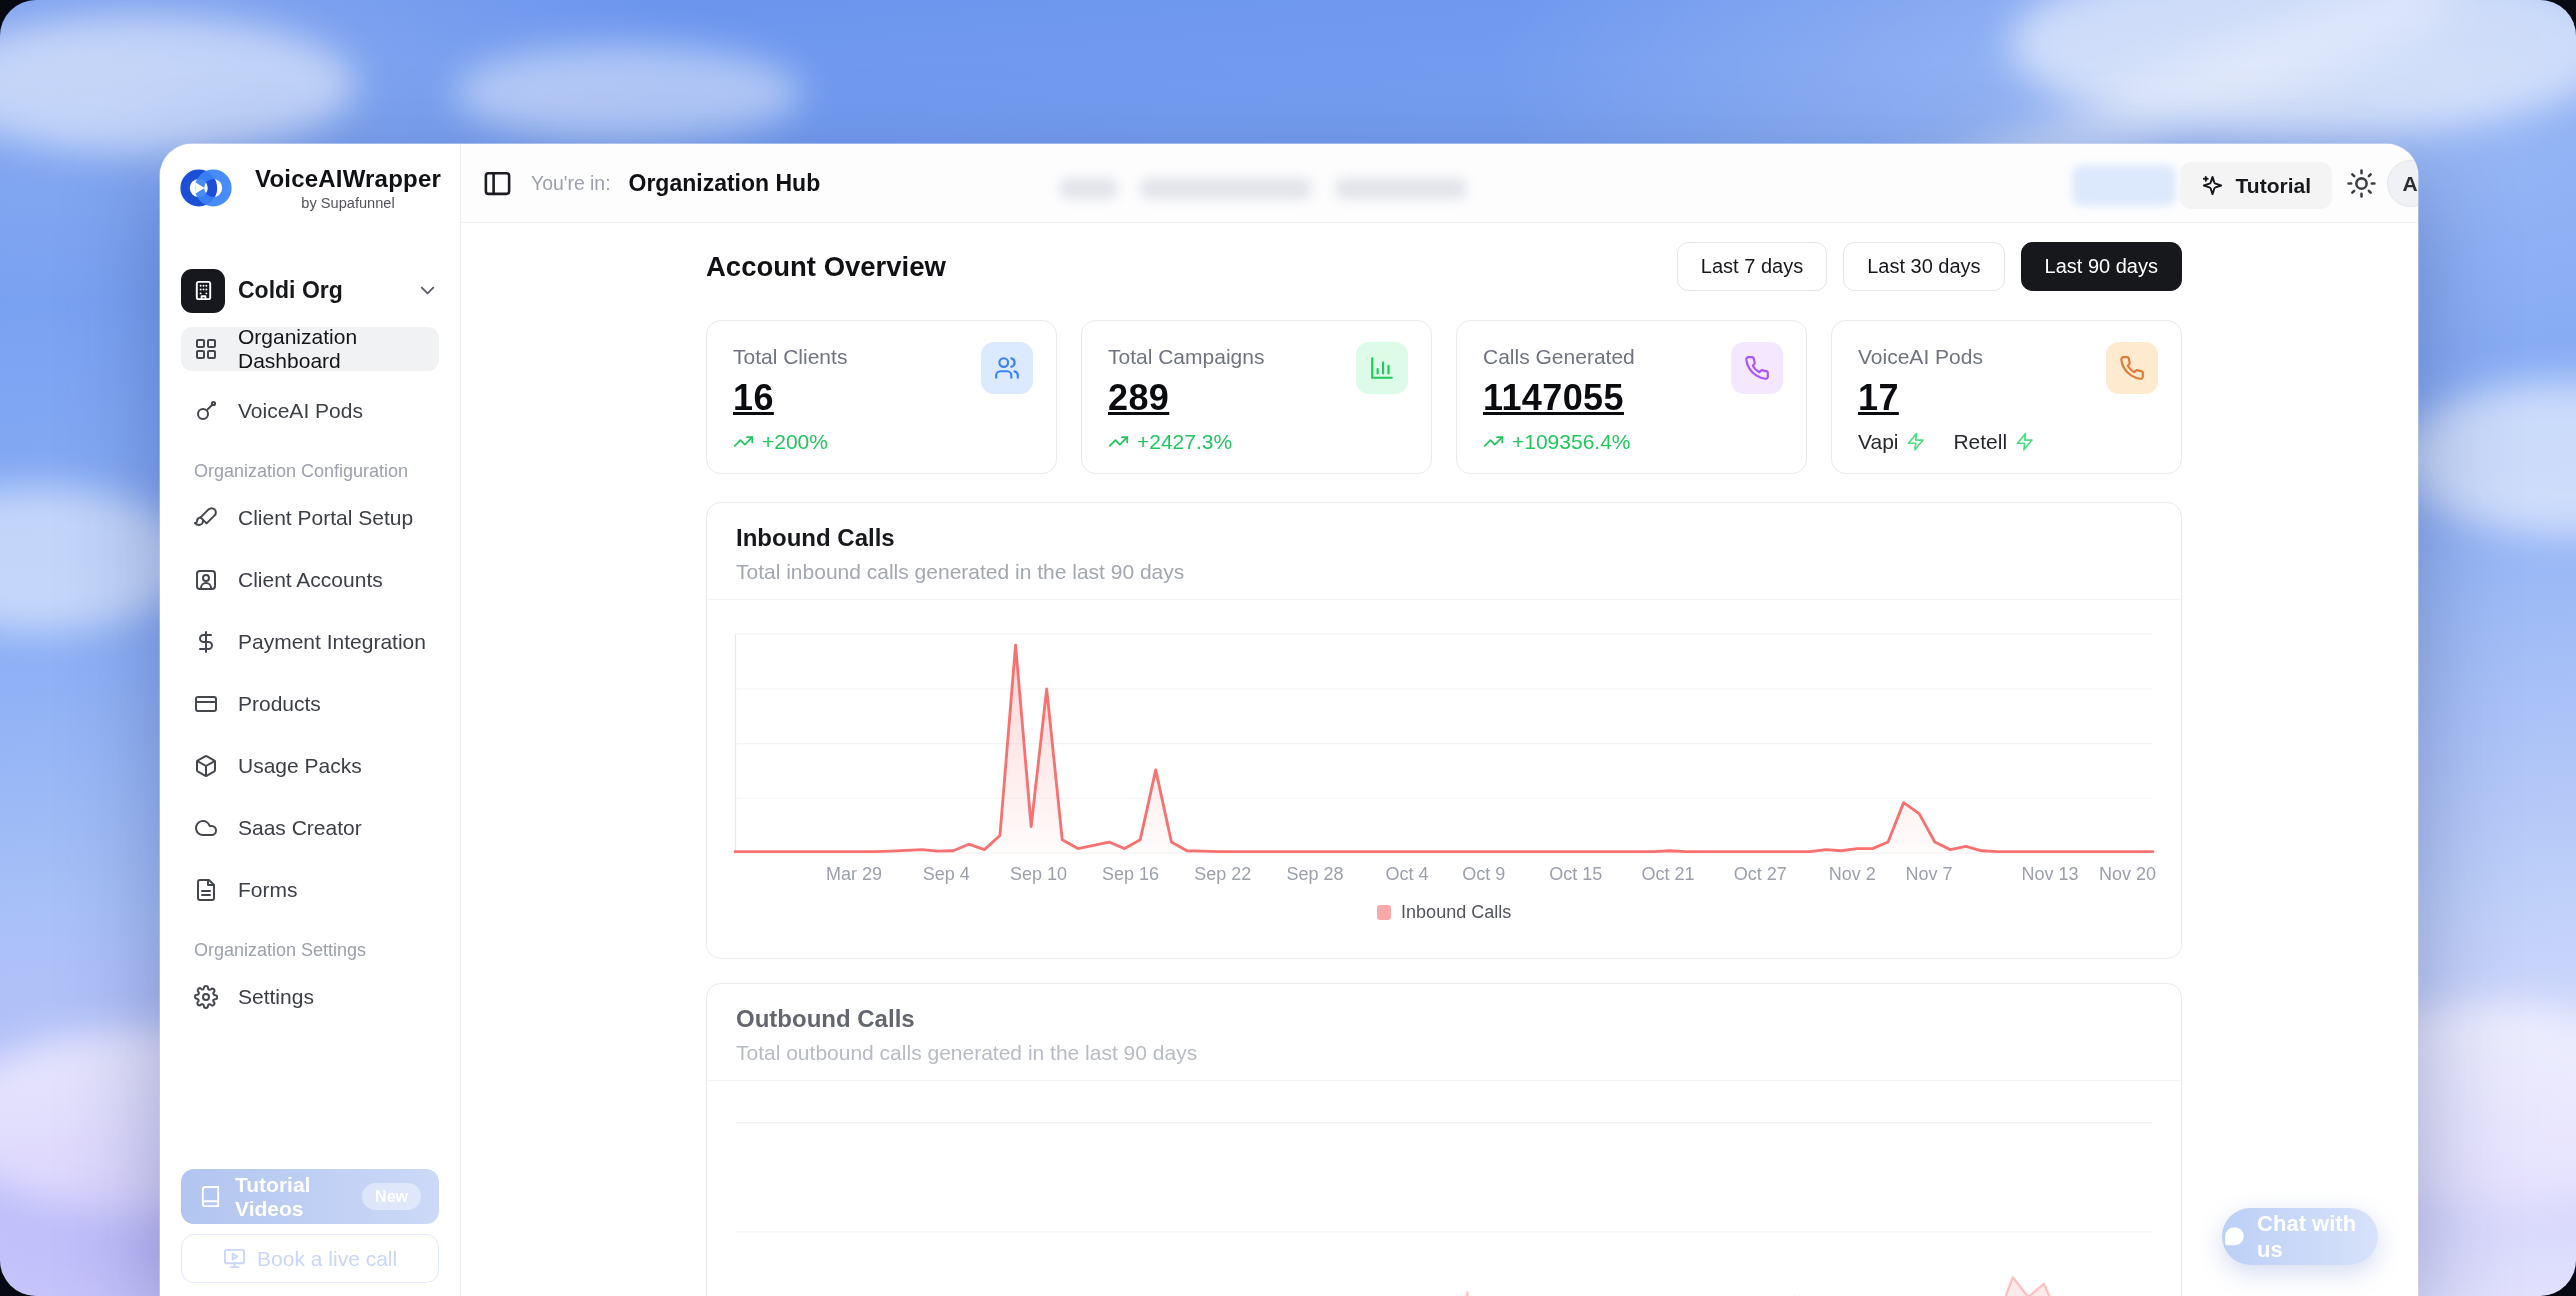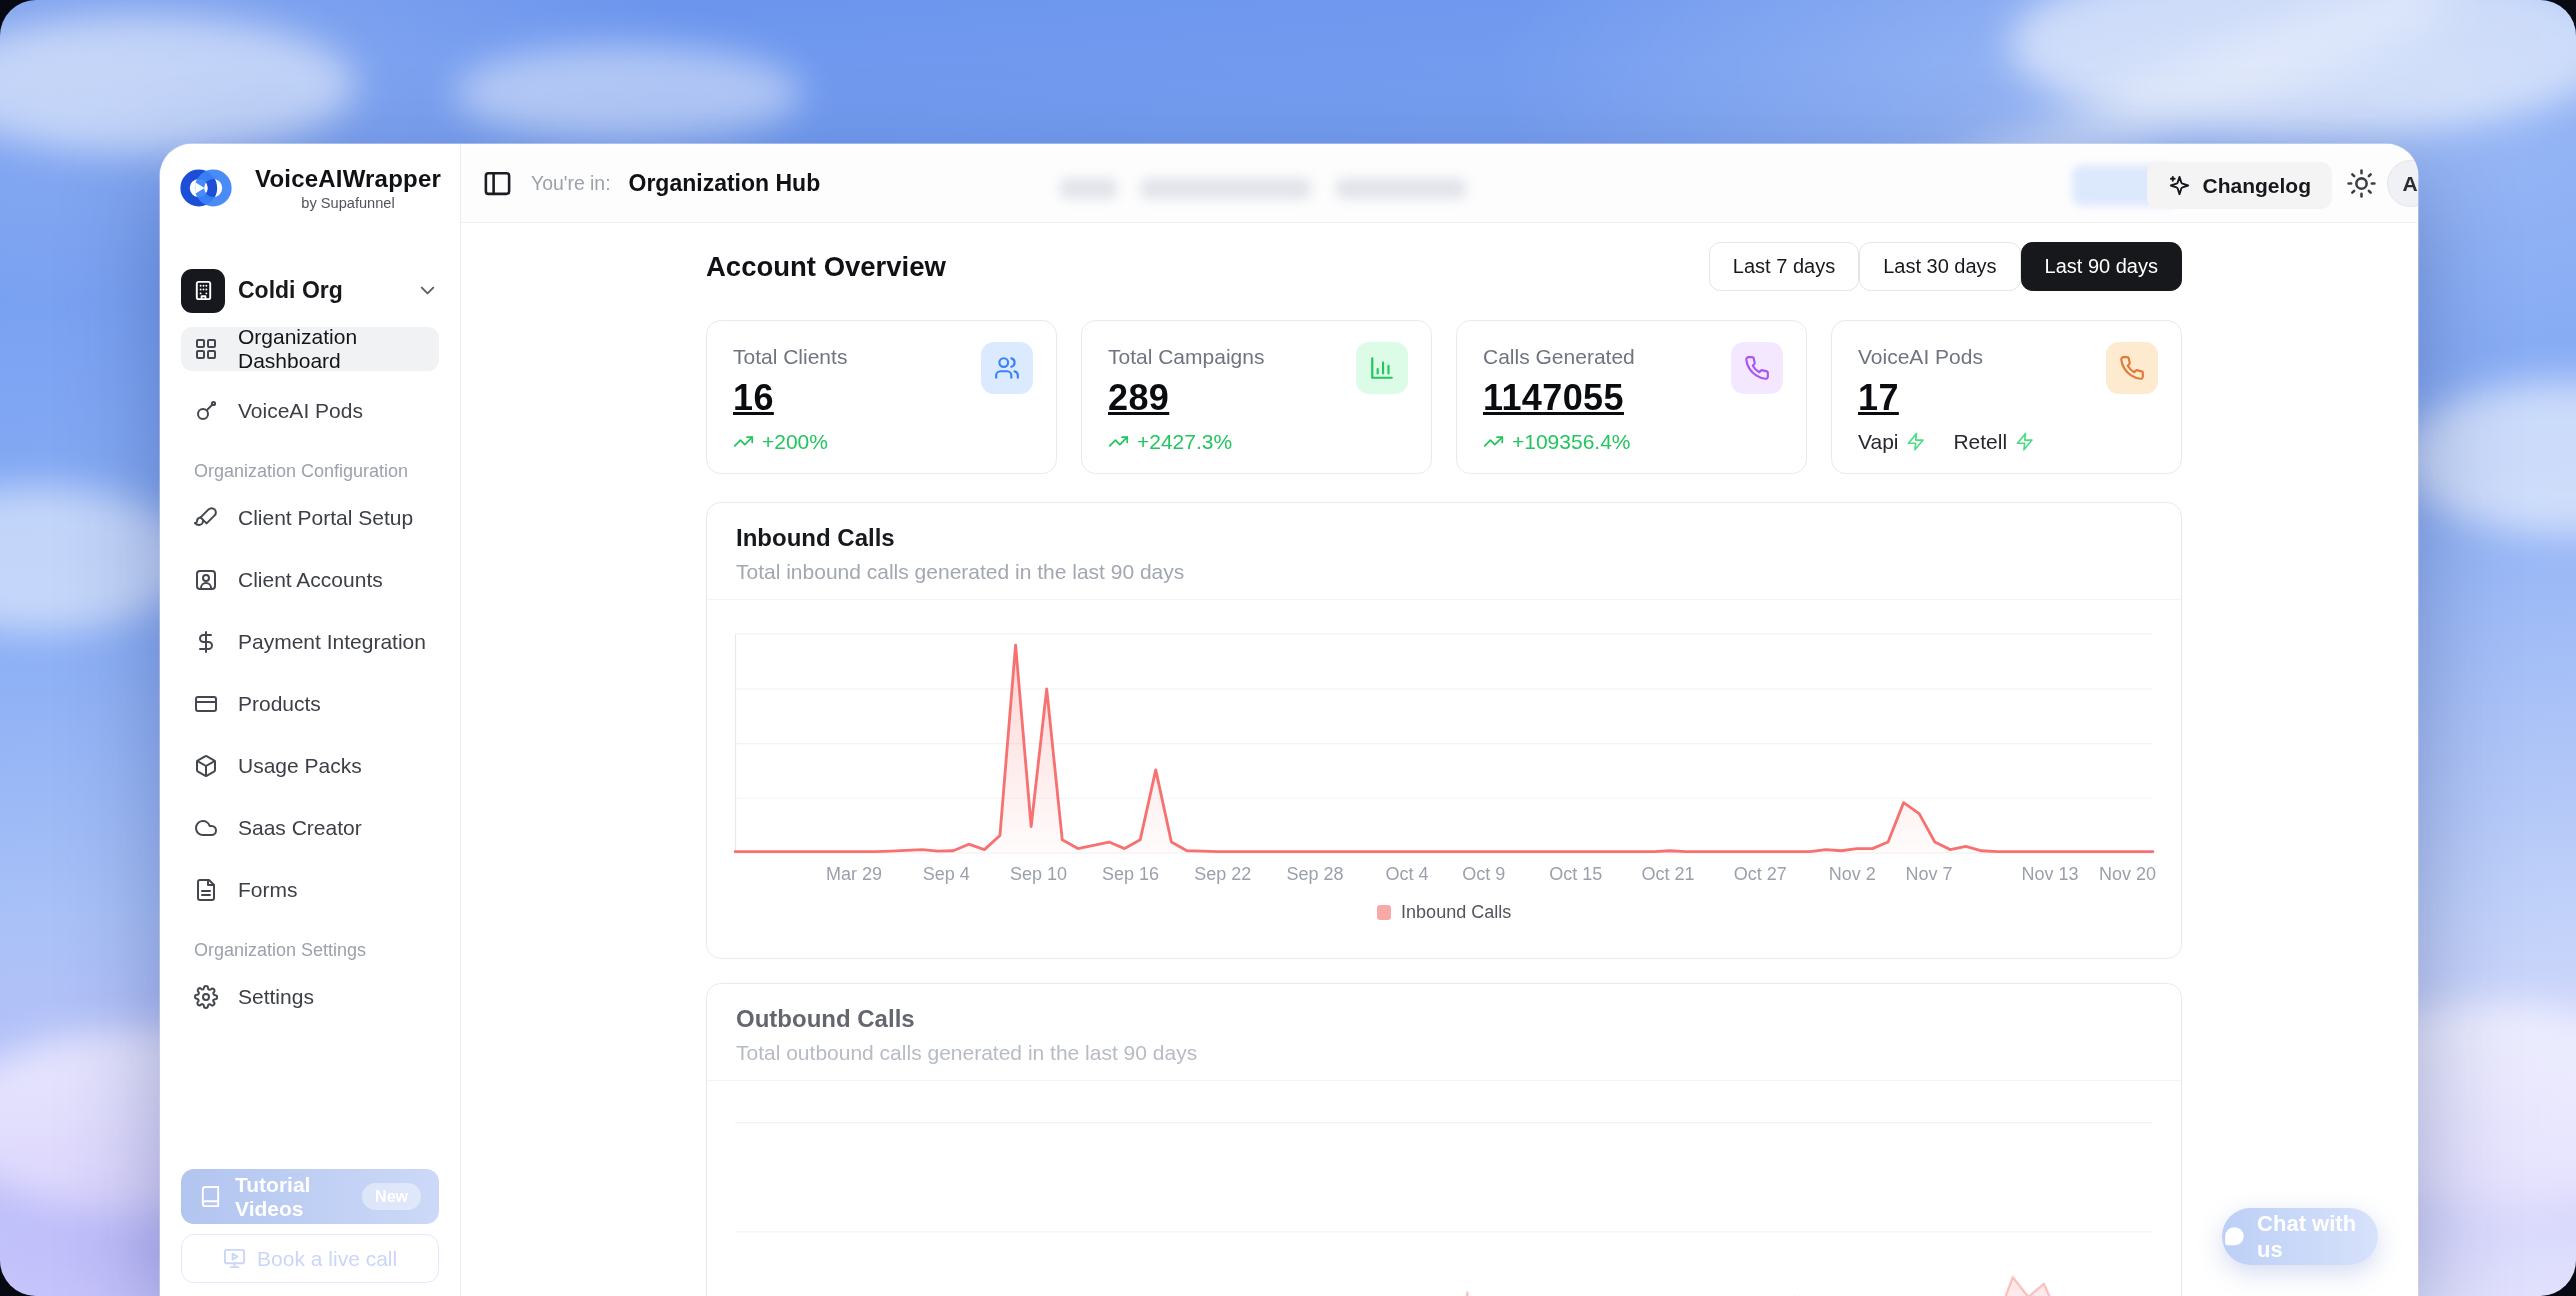--- a/index.html
+++ b/index.html
@@ -66,21 +66,21 @@
     display:flex; align-items:center; gap:11.3px; font-size:21px; font-weight:600; color:#17181c; cursor:pointer; }
   .theme-btn { position:absolute; right:42px; top:24px; color:#3c3f45; cursor:pointer; }
   .avatar { position:absolute; right:-14.6px; top:16px; width:47px; height:47px; border-radius:50%; background:#f0f1f4;
     border:0.8px solid #e3e4e8; display:flex; align-items:center; justify-content:center;
     font-size:21px; font-weight:600; color:#2b2d33; cursor:pointer; }
 
   
   .main { position:absolute; left:301px; top:79px; width:1958px; height:1073px; background:#fff; }
   .content { position:absolute; left:245px; top:0; width:1476px; }
   .page-title { position:absolute; left:0; top:27.5px; font-size:27.5px; font-weight:bold; color:#101114; }
-  .range-group { position:absolute; right:0; top:19.4px; display:flex; gap:0;padding-left:24px; }
+  .range-group { position:absolute; right:0; top:19.4px; display:flex; gap:16px;padding-left:24px; }
   .range-btn { height:49px; padding:0 23px; border:0.8px solid #e4e4e7; border-radius:11.3px; background:#fff;
     font-size:20px; font-weight:500; color:#17181c; display:flex; align-items:center; cursor:pointer; }
   .range-btn.active { background:#17181c; border-color:#17181c; color:#fff; }
 
   .cards { position:absolute; left:0; top:97px; width:1476px; display:flex; gap:24px; }
   .card { flex:1; height:154px; border:0.8px solid #e9eaee; border-radius:14.6px; background:#fff; position:relative; padding:24px 26px; }
   .card-label { font-size:21px; color:#6f7480; }
   .card-value { font-size:36px; font-weight:bold; color:#0b0c0f; margin-top:8px; letter-spacing:0.4px;text-decoration:underline; }
   .card-icon { position:absolute; right:23px; top:21px; width:52px; height:52px; border-radius:13px;
     display:flex; align-items:center; justify-content:center; }
@@ -278,21 +278,21 @@
       </div>
       <div class="ghost-word" style="left:599px;width:57px;"></div>
       <div class="ghost-word" style="left:680px;width:170px;"></div>
       <div class="ghost-word" style="left:875px;width:130px;"></div>
       <div class="ghost-pill"></div>
       <div class="changelog-btn">
         <svg width="23" height="23" viewBox="0 0 24 24" fill="none" stroke="currentColor" stroke-width="2" stroke-linecap="round" stroke-linejoin="round">
           <path d="M12 3l1.9 5.8a2 2 0 0 0 1.3 1.3L21 12l-5.8 1.9a2 2 0 0 0-1.3 1.3L12 21l-1.9-5.8a2 2 0 0 0-1.3-1.3L3 12l5.8-1.9a2 2 0 0 0 1.3-1.3Z"></path>
           <path d="M5 3v4M3 5h4"></path>
         </svg>
-        <span>Changelog</span>
+        <span>Tutorial</span>
       </div>
       <span class="theme-btn">
         <svg width="31" height="31" viewBox="0 0 24 24" fill="none" stroke="currentColor" stroke-width="2" stroke-linecap="round" stroke-linejoin="round">
           <circle cx="12" cy="12" r="4"></circle>
             <path d="M12 2v2M12 20v2M4.9 4.9l1.4 1.4M17.7 17.7l1.4 1.4M2 12h2M20 12h2M4.9 19.1l1.4-1.4M17.7 6.3l1.4-1.4"></path>
         </svg>
       </span>
       <div class="avatar">
         <span>A</span>
       </div>

